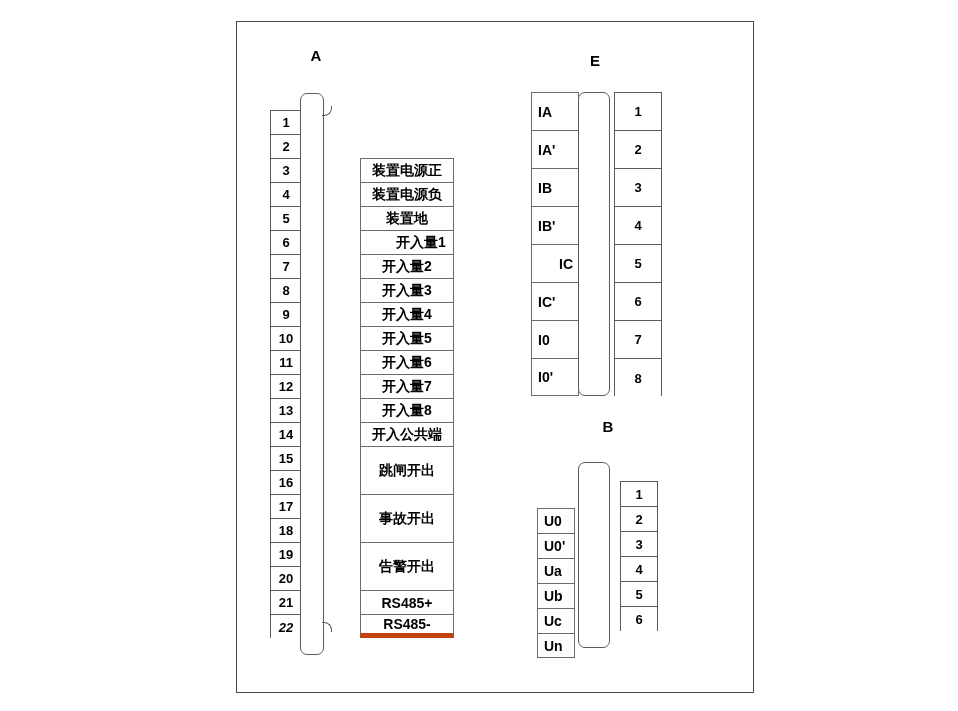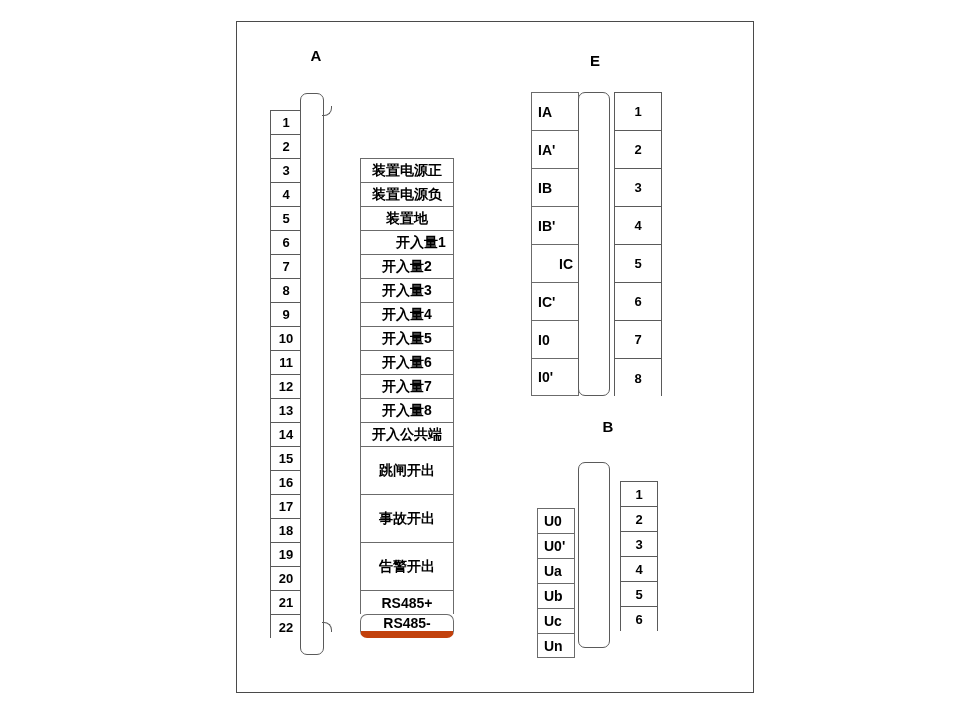--- a/index.html
+++ b/index.html
@@ -81,21 +81,21 @@
     border-bottom: none;
     font-size: 14px;
     font-weight: bold;
     color: #000;
     display: flex;
     align-items: center;
     justify-content: center;
     background: #fff;
     text-align: center;
   }
-  .label-cell:last-child { border-bottom: 7px solid #c2410c; border-radius: 7px; }
+  .label-cell:last-child { border-bottom: 5px solid #c2410c; }
 
   
   .sig-col {
     position: absolute;
     box-sizing: border-box;
   }
   .sig-cell {
     box-sizing: border-box;
     border: 1px solid #6b6b6b;
     border-bottom: none;
@@ -145,21 +145,21 @@
       <div class="num-cell" style="height: 24px;">12</div>
       <div class="num-cell" style="height: 24px;">13</div>
       <div class="num-cell" style="height: 24px;">14</div>
       <div class="num-cell" style="height: 24px;">15</div>
       <div class="num-cell" style="height: 24px;">16</div>
       <div class="num-cell" style="height: 24px;">17</div>
       <div class="num-cell" style="height: 24px;">18</div>
       <div class="num-cell" style="height: 24px;">19</div>
       <div class="num-cell" style="height: 24px;">20</div>
       <div class="num-cell" style="height: 24px;">21</div>
-      <div class="num-cell" style="height: 24px;">22</div>
+      <div class="num-cell" style="height: 24px; font-style: italic;">22</div>
     </div>
 
   <div class="connector" style="left:300px; top:93px; width:24px; height:562px;"></div>
   <div class="curl" style="left:322px; top:106px;"></div>
   <div class="curl" style="left:322px; top:622px; border-bottom-right-radius:0; border-top-right-radius:8px; border-bottom:none; border-top:1px solid #5a5a5a;"></div>
 
   <div class="label-col" id="a-labels" style="left:360px; top:110px; width:94px;">
       <div class="label-cell" style="height: 24px; margin-top: 48px;">装置电源正</div>
       <div class="label-cell" style="height: 24px;">装置电源负</div>
       <div class="label-cell" style="height: 24px;">装置地</div>

